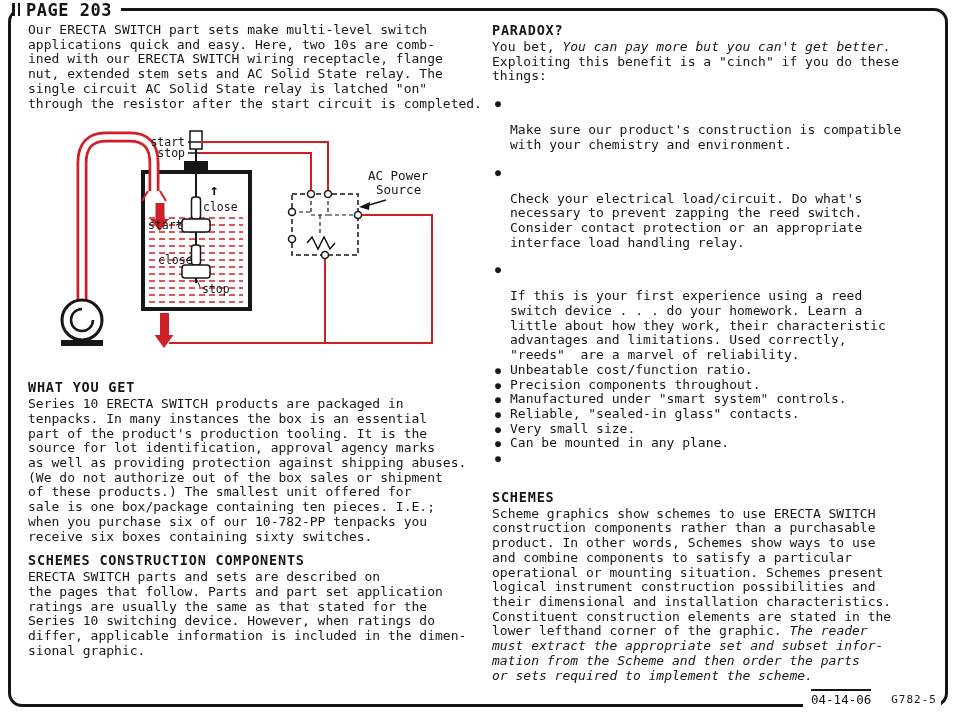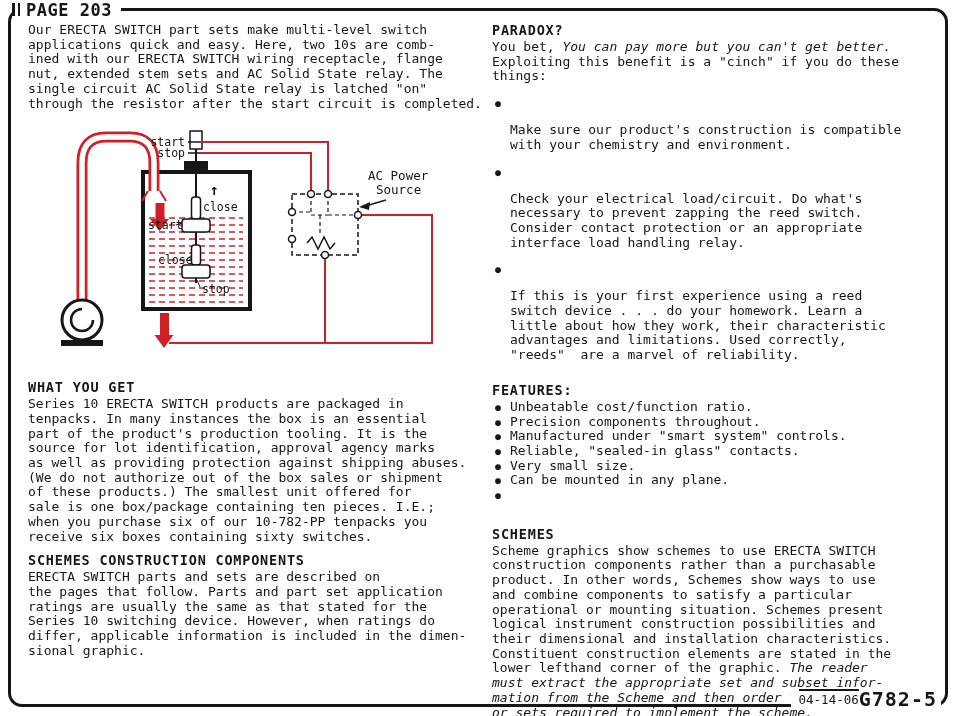--- a/index.html
+++ b/index.html
@@ -49,25 +49,25 @@
   .dac{ font-size:12.5px; }
   .red-line{ stroke:var(--red); fill:none; }
   .red-shape{ fill:var(--red); stroke:none; }
   .ink-line{ stroke:var(--ink); fill:none; }
   .ink-fill{ fill:var(--ink); stroke:none; }
   .white-core{ stroke:#fff; fill:none; }
   .part{ fill:#fff; stroke:var(--ink); }
 
   .footer{
     position:absolute; right:16px; bottom:8px;
-    display:flex; align-items:flex-end; 
+    display:flex; align-items:flex-end; gap:8px;
     background:#fff; padding:0 4px 1px 8px;
   }
   .footer .date{ font-size:12.5px; line-height:14px; border-top:2px solid var(--ink); padding-top:2px; }
-  .footer .code{ font-weight:bold; font-size:20px; letter-spacing:1px; line-height:15px; }
+  .footer .code{ font-weight:normal; font-size:11px; letter-spacing:1px; line-height:15px;margin-left:12px; }
 </style>
 </head>
 <body>
 
 <div class="page">
   <div class="frame"></div>
 
   <div class="page-label">
     <span class="tick"></span>
     <span class="tick"></span>
@@ -218,21 +218,20 @@
     </div>
     <div class="bullet">
       <span class="dot">●</span>
       <span class="bullet-text">If this is your first experience using a reed
 switch device . . . do your homework. Learn a
 little about how they work, their characteristic
 advantages and limitations. Used correctly,
 "reeds"  are a marvel of reliability.</span>
     </div>
 
-    <h2 class="features-h">FEATURES:</h2>
     <div class="feature">
       <span class="dot">●</span>
       <span class="feature-text">Unbeatable cost/function ratio.</span>
     </div>
     <div class="feature">
       <span class="dot">●</span>
       <span class="feature-text">Precision components throughout.</span>
     </div>
     <div class="feature">
       <span class="dot">●</span>

